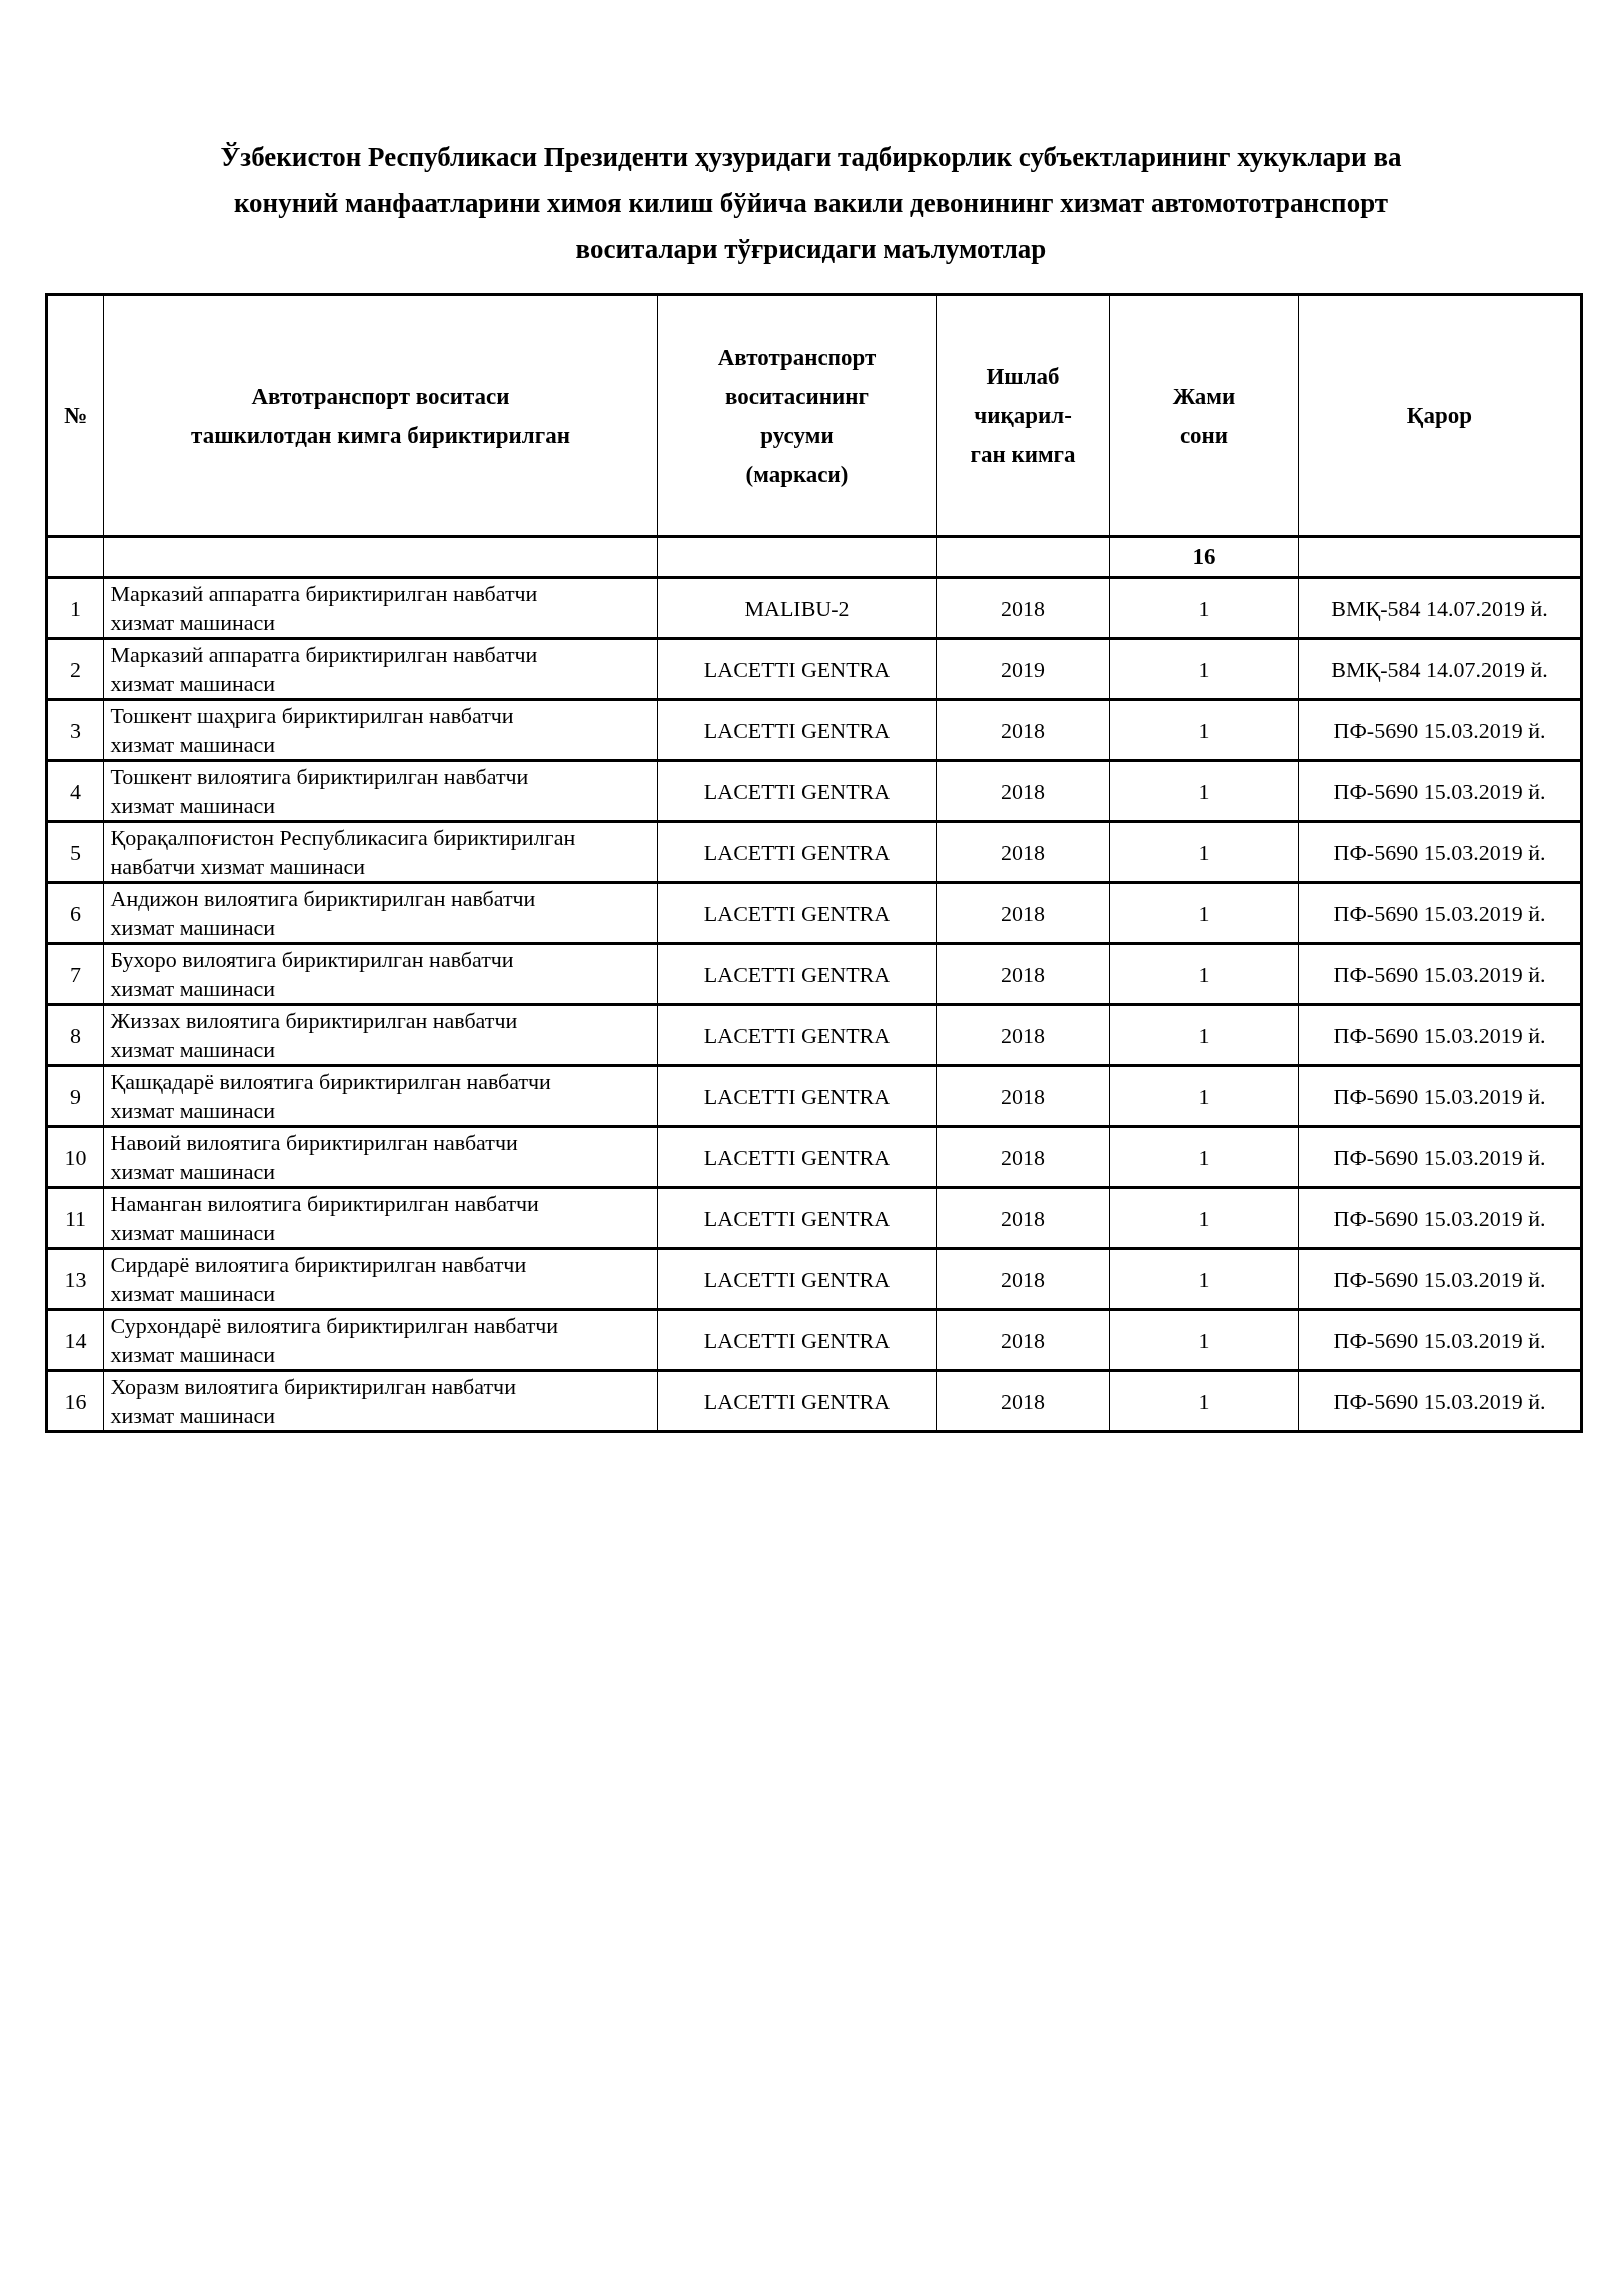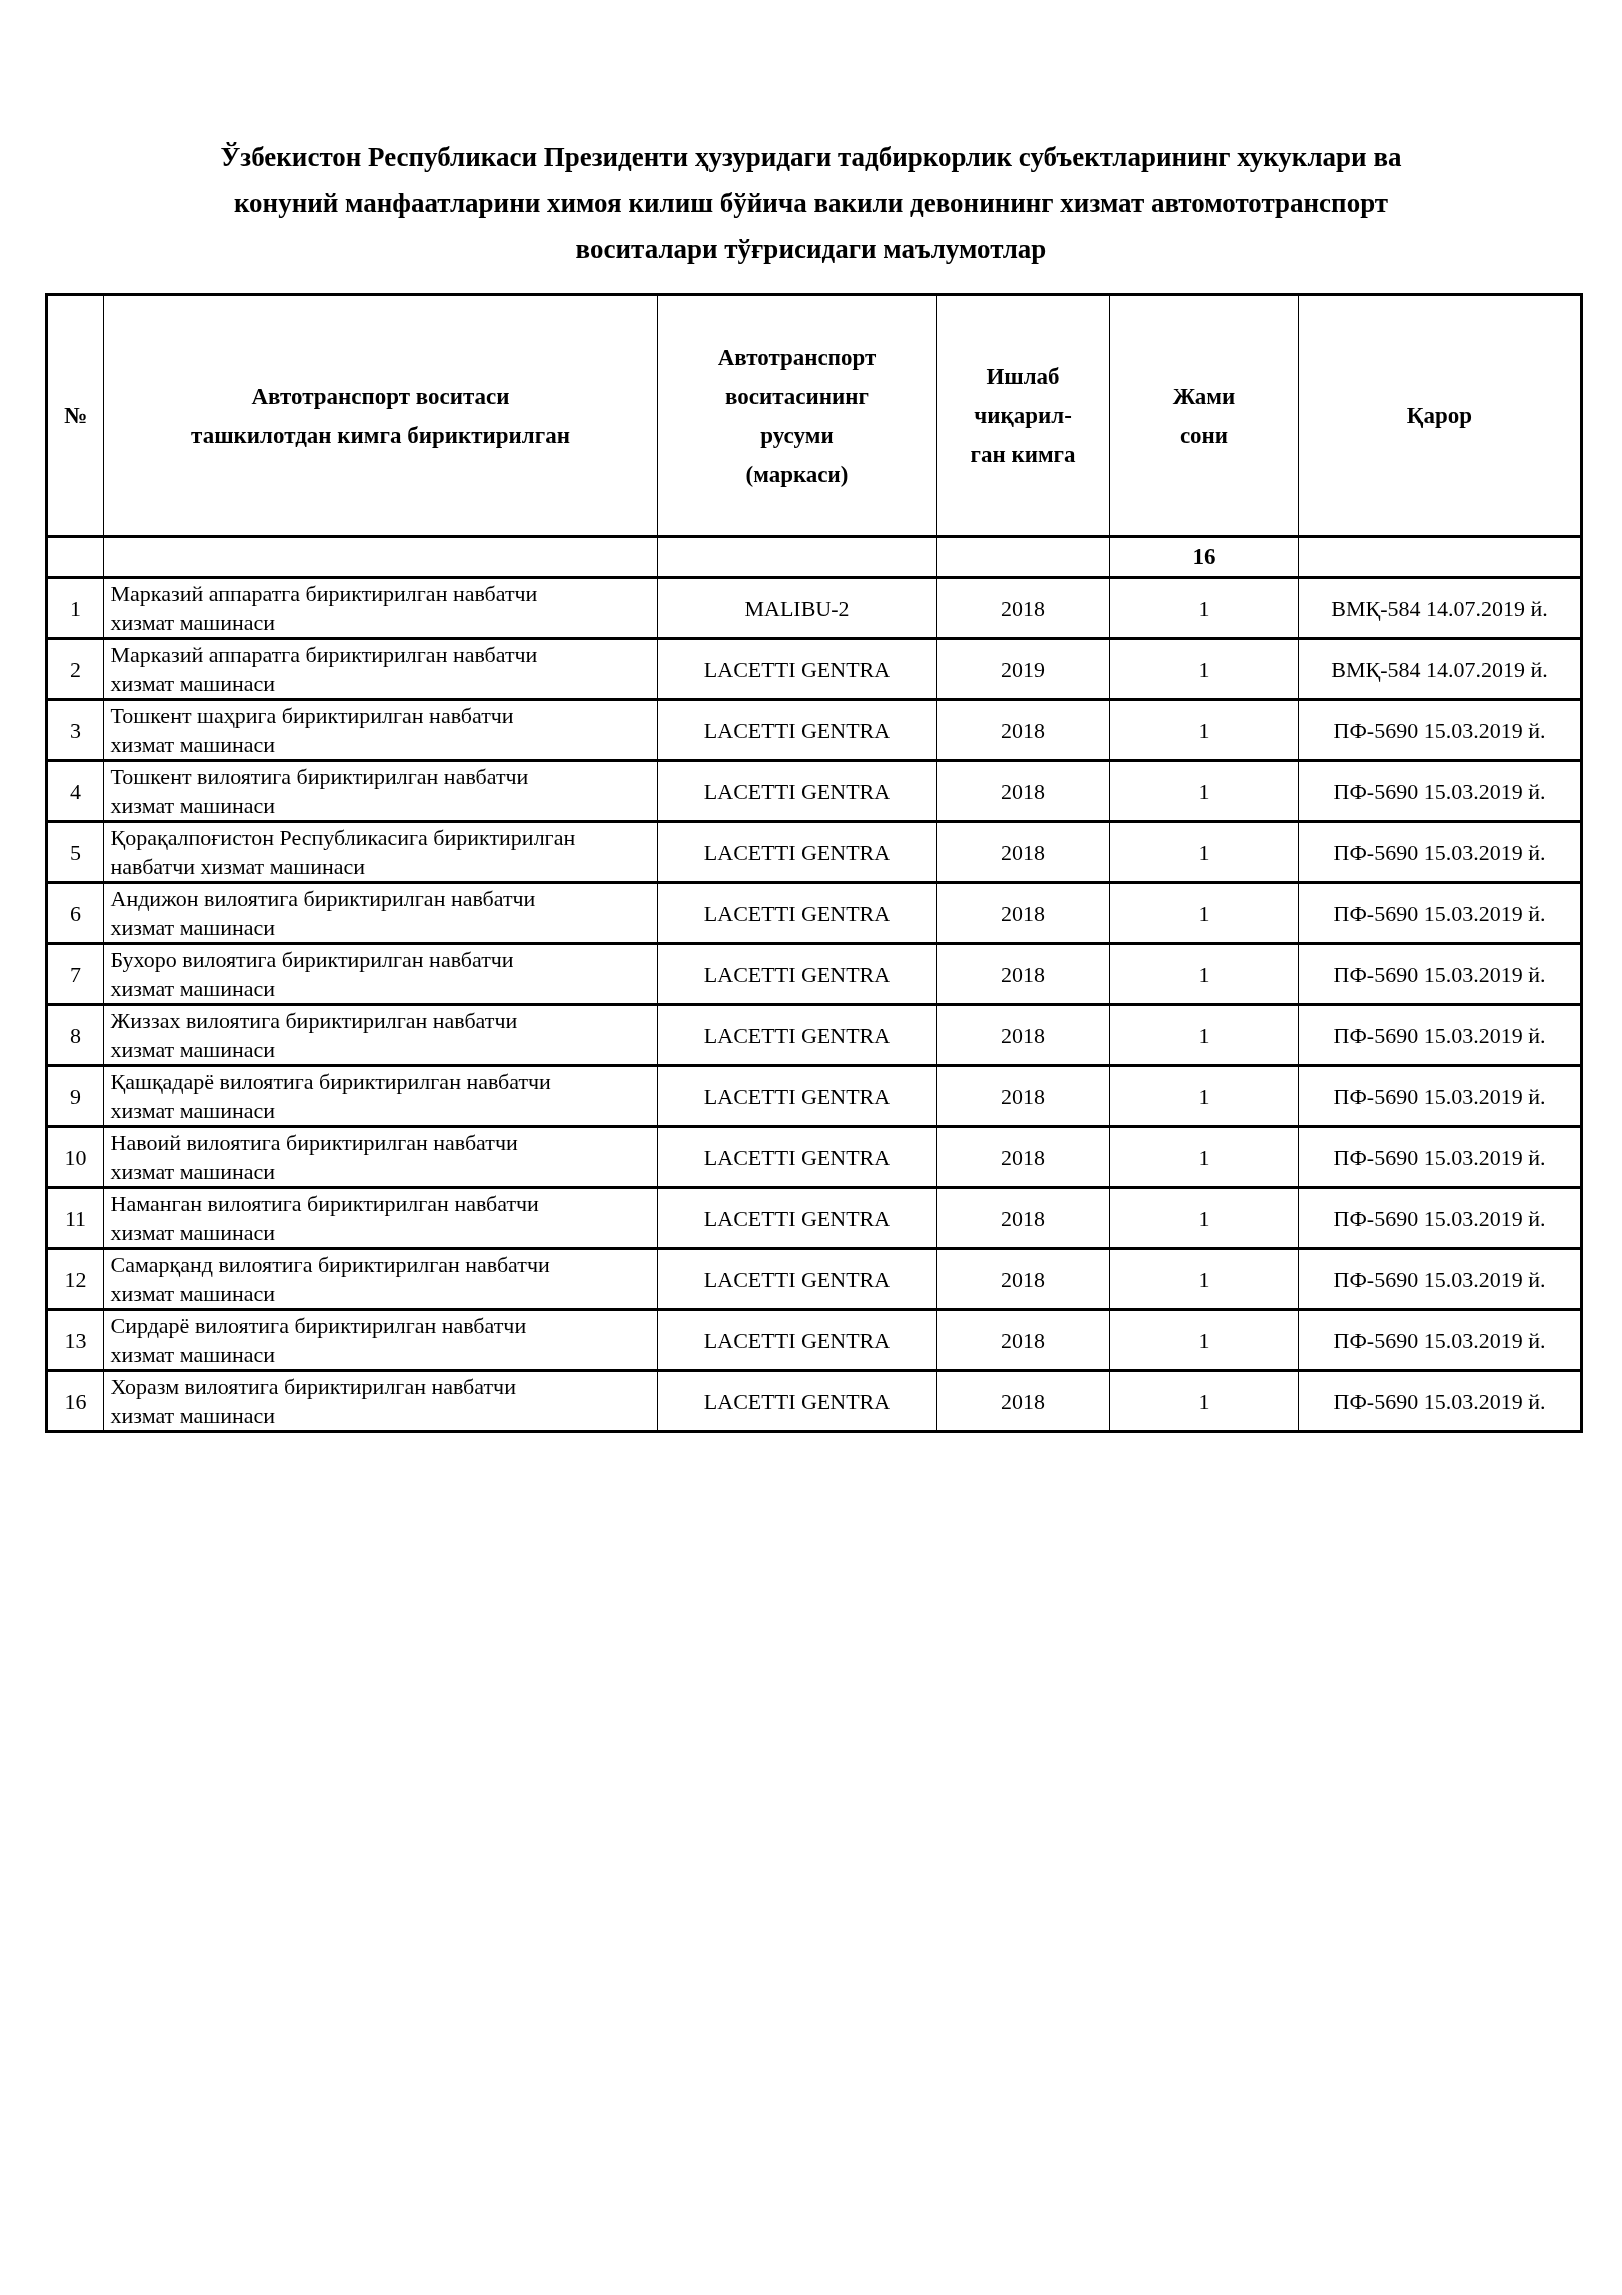--- a/index.html
+++ b/index.html
@@ -230,40 +230,40 @@
   <tr class="data-row">
     <td class="num">11</td>
     <td class="org">Наманган вилоятига бириктирилган навбатчи
 хизмат машинаси</td>
     <td class="model">LACETTI GENTRA</td>
     <td class="year">2018</td>
     <td class="qty">1</td>
     <td class="decision">ПФ-5690 15.03.2019 й.</td>
   </tr>
 
-  <tr class="data-row">
-    <td class="num">12</td>
-    <td class="org">Самарқанд вилоятига бириктирилган навбатчи
-хизмат машинаси</td>
-    <td class="model">LACETTI GENTRA</td>
-    <td class="year">2018</td>
-    <td class="qty">1</td>
-    <td class="decision">ПФ-5690 15.03.2019 й.</td>
-  </tr>
 
   <tr class="data-row">
     <td class="num">13</td>
     <td class="org">Сирдарё вилоятига бириктирилган навбатчи
 хизмат машинаси</td>
     <td class="model">LACETTI GENTRA</td>
     <td class="year">2018</td>
     <td class="qty">1</td>
     <td class="decision">ПФ-5690 15.03.2019 й.</td>
   </tr>
 
+  <tr class="data-row">
+    <td class="num">14</td>
+    <td class="org">Сурхондарё вилоятига бириктирилган навбатчи
+хизмат машинаси</td>
+    <td class="model">LACETTI GENTRA</td>
+    <td class="year">2018</td>
+    <td class="qty">1</td>
+    <td class="decision">ПФ-5690 15.03.2019 й.</td>
+  </tr>
 
 
   <tr class="data-row">
     <td class="num">16</td>
     <td class="org">Хоразм вилоятига бириктирилган навбатчи
 хизмат машинаси</td>
     <td class="model">LACETTI GENTRA</td>
     <td class="year">2018</td>
     <td class="qty">1</td>
     <td class="decision">ПФ-5690 15.03.2019 й.</td>

